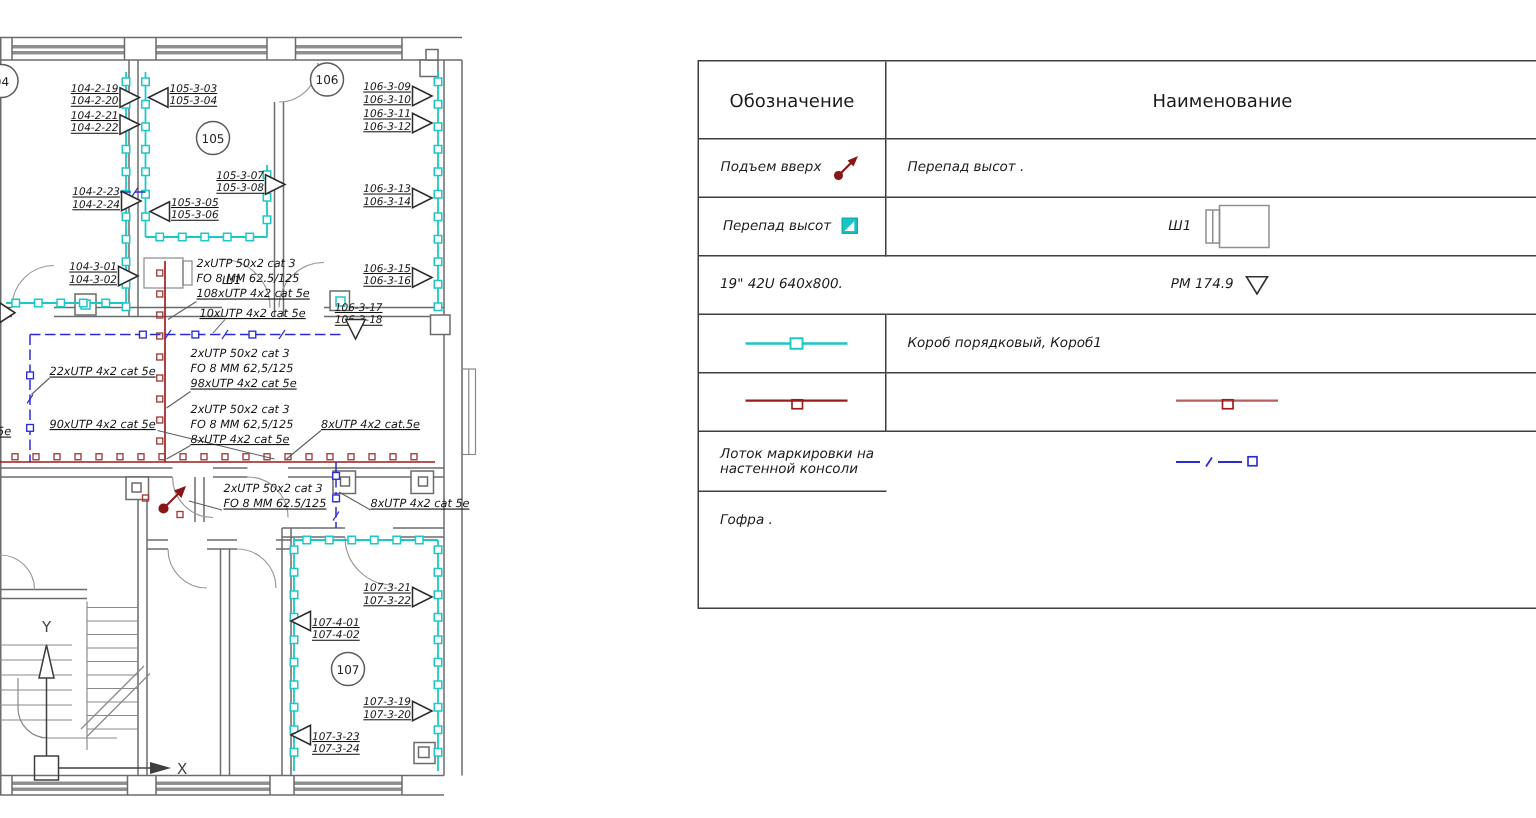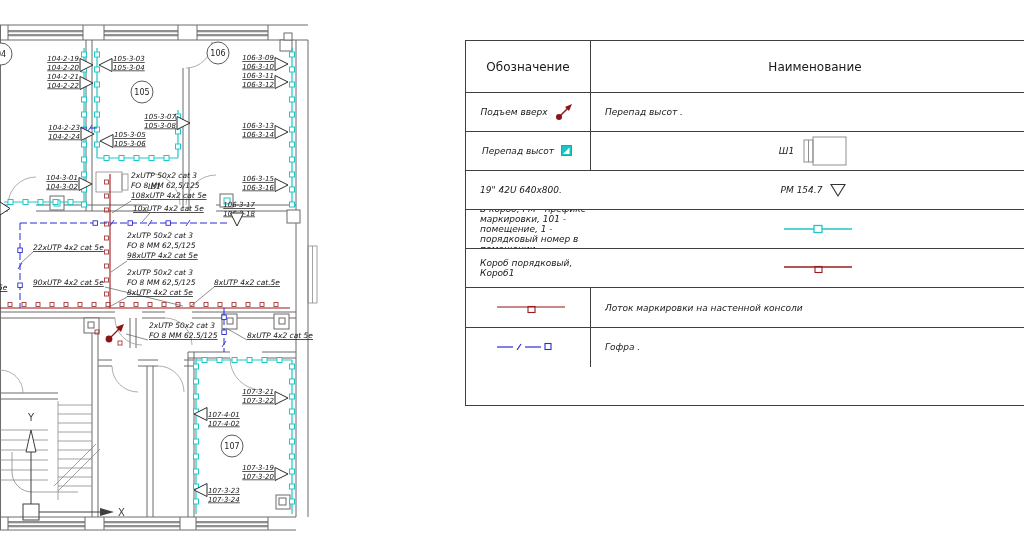--- a/index.html
+++ b/index.html
@@ -473,26 +473,25 @@
       <span class="slabel">Ш1</span>
       <svg class="icn" width="50" height="34">
         <rect x="13" y="3" width="33" height="28" fill="none" stroke="#8f8f8f"></rect>
         <rect x="4" y="6" width="9" height="22" fill="none" stroke="#8f8f8f"></rect>
         <line x1="8.5" y1="6" x2="8.5" y2="28" stroke="#8f8f8f"></line>
       </svg>
     </div>
     <div class="lcell lname">19" 42U 640x800.</div>
 
     <div class="lcell lsym">
-      <span class="slabel">РМ 154.7</span>
+      <span class="slabel">РМ 174.9</span>
       <svg class="icn" width="20" height="16">
         <polygon points="3,2.5 17,2.5 10,14" fill="none" stroke="#333" stroke-width="1.1"></polygon>
       </svg>
     </div>
-    <div class="lcell lname">В короб, РМ - префикс маркировки, 101 - помещение, 1 - порядковый номер в помещении</div>
 
     <div class="lcell lsym">
       <span class="slabel"></span>
       <svg class="icn" width="72" height="12">
         <line x1="2" y1="6" x2="70" y2="6" stroke="#1ec7c7" stroke-width="1.6"></line>
         <rect x="32" y="2.5" width="8" height="7" fill="#ffffff" stroke="#1ec7c7" stroke-width="1.3"></rect>
       </svg>
     </div>
     <div class="lcell lname">Короб порядковый, Короб1</div>
 

